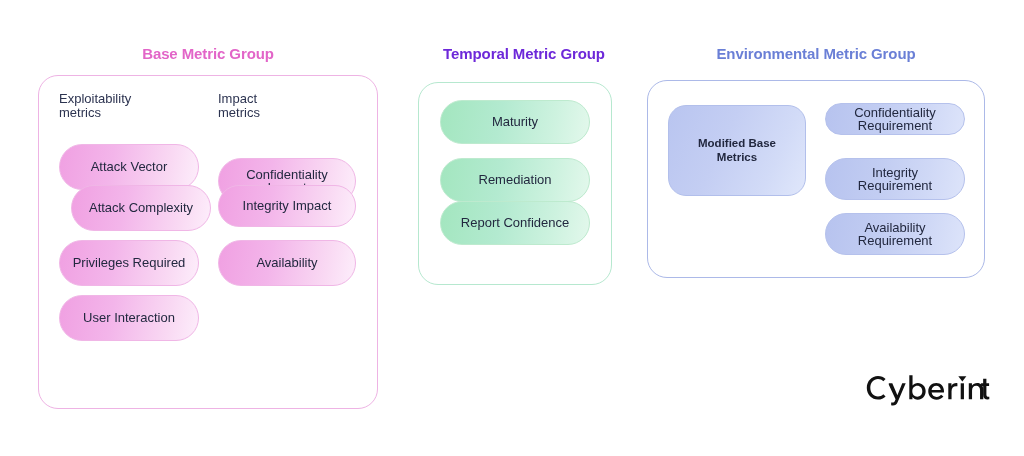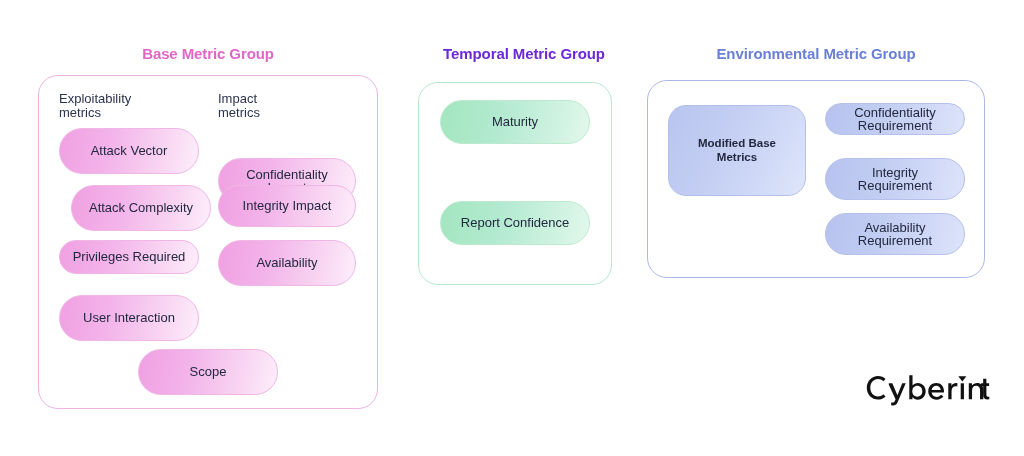--- a/index.html
+++ b/index.html
@@ -89,23 +89,23 @@
     background: linear-gradient(100deg, #a3e6bf 0%, #b3ead0 40%, #cdf2df 75%, #e3f8ec 100%);
     border: 1px solid #bdeace;
   }
   
   .pill-blue {
     background: linear-gradient(100deg, #b7c3ef 0%, #c2cdf2 40%, #cfd8f6 72%, #dde4fa 100%);
     border: 1px solid #b5c1ec;
   }
 
   
-  #pill-attack-vector       { left: 59px; top: 128px; width: 140px; height: 46px; }
+  #pill-attack-vector       { left: 59px; top: 144px; width: 140px; height: 46px; }
   #pill-attack-complexity   { left: 71px; top: 185px; width: 140px; height: 46px; }
-  #pill-privileges-required { left: 59px; top: 240px; width: 140px; height: 34px; }
+  #pill-privileges-required { left: 59px; top: 240px; width: 140px; height: 46px; }
   #pill-user-interaction    { left: 59px; top: 295px; width: 140px; height: 46px; }
 
   
   #pill-confidentiality-impact { left: 218px; top: 130px; width: 138px; height: 46px; margin-top: 28px; }
   #pill-integrity-impact       { left: 218px; top: 185px; width: 138px; height: 42px; }
   #pill-availability           { left: 218px; top: 240px; width: 138px; height: 46px; }
 
   
   #pill-scope { left: 138px; top: 349px; width: 140px; height: 46px; }
 
@@ -160,28 +160,28 @@
   <div class="pill pill-pink" id="pill-privileges-required">Privileges Required</div>
 
   <div class="pill pill-pink" id="pill-user-interaction">User Interaction</div>
 
   <div class="pill pill-pink" id="pill-confidentiality-impact">Confidentiality Impact</div>
 
   <div class="pill pill-pink" id="pill-integrity-impact">Integrity Impact</div>
 
   <div class="pill pill-pink" id="pill-availability">Availability</div>
 
-  <div class="pill pill-pink" id="pill-scope">Scope</div>
 
   <div class="group-title" id="title-temporal">Temporal Metric Group</div>
 
   <div class="group-box" id="box-temporal"></div>
 
   <div class="pill pill-green" id="pill-maturity">Maturity</div>
 
+  <div class="pill pill-green" id="pill-remediation">Remediation</div>
 
   <div class="pill pill-green" id="pill-report-confidence">Report Confidence</div>
 
   <div class="group-title" id="title-environment">Environmental Metric Group</div>
 
   <div class="group-box" id="box-environment"></div>
 
   <div id="box-modified-base">Modified Base
 Metrics</div>
 

